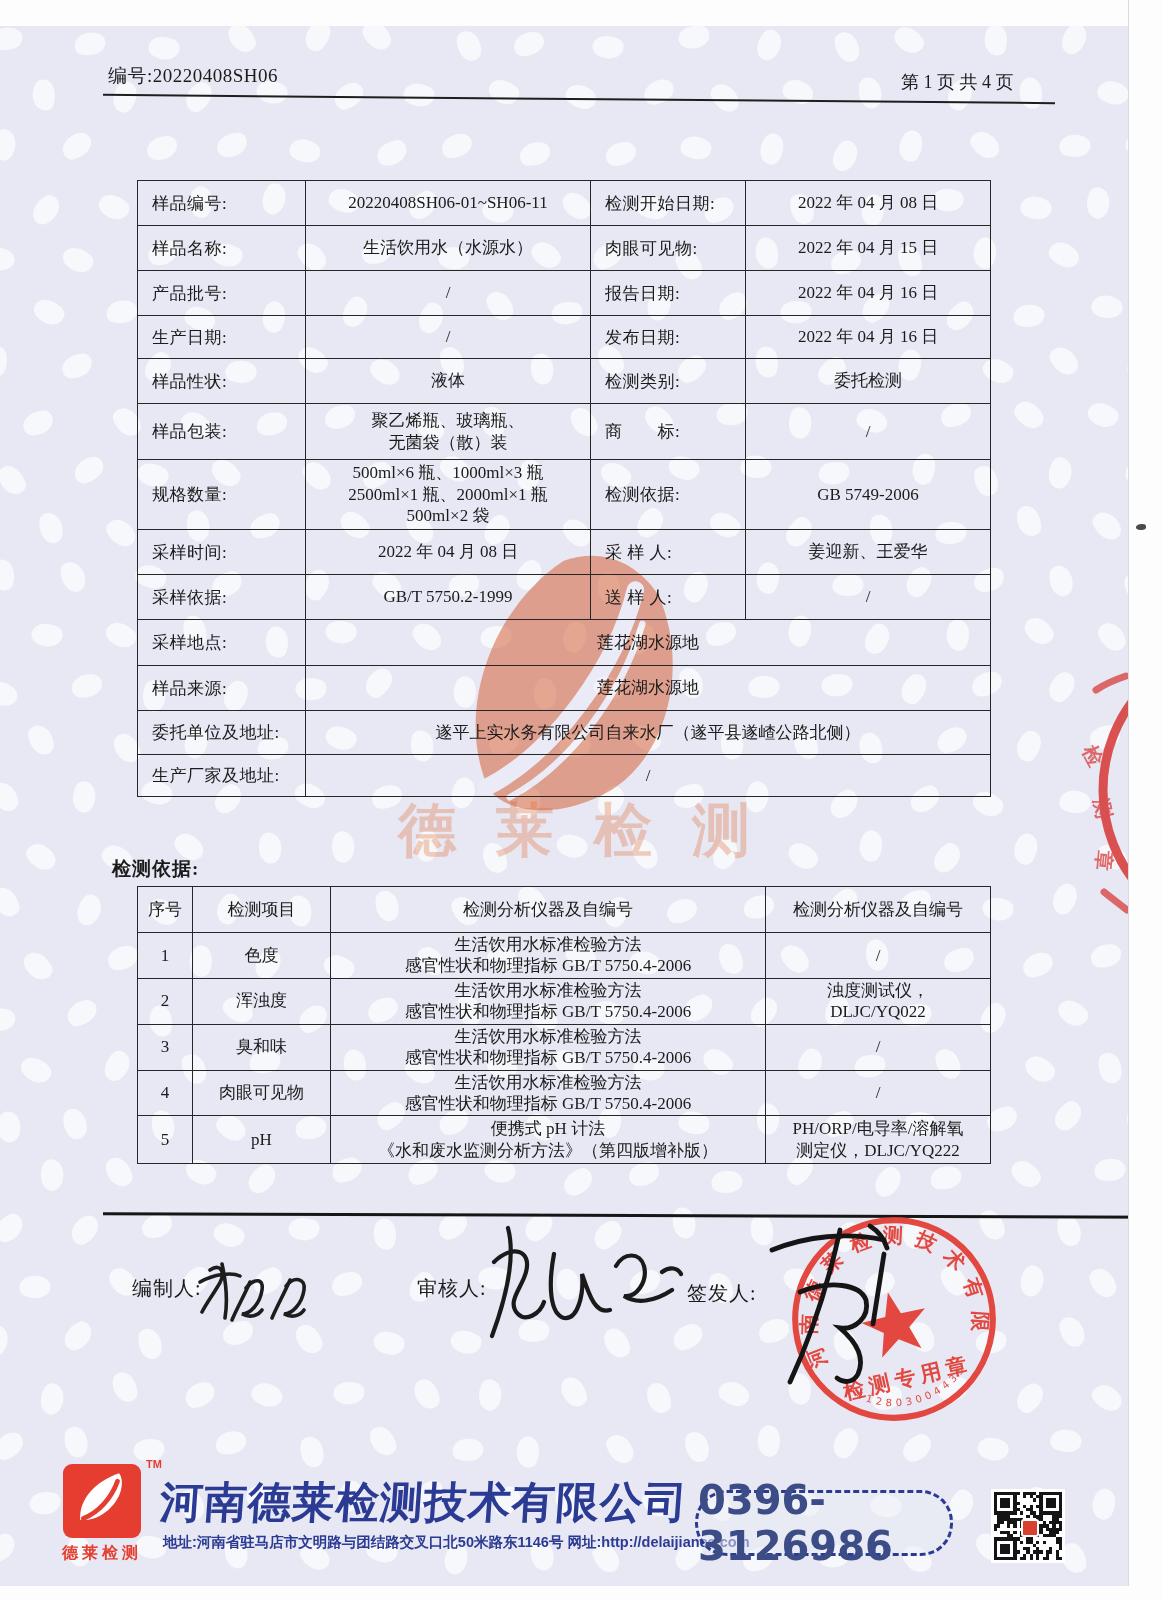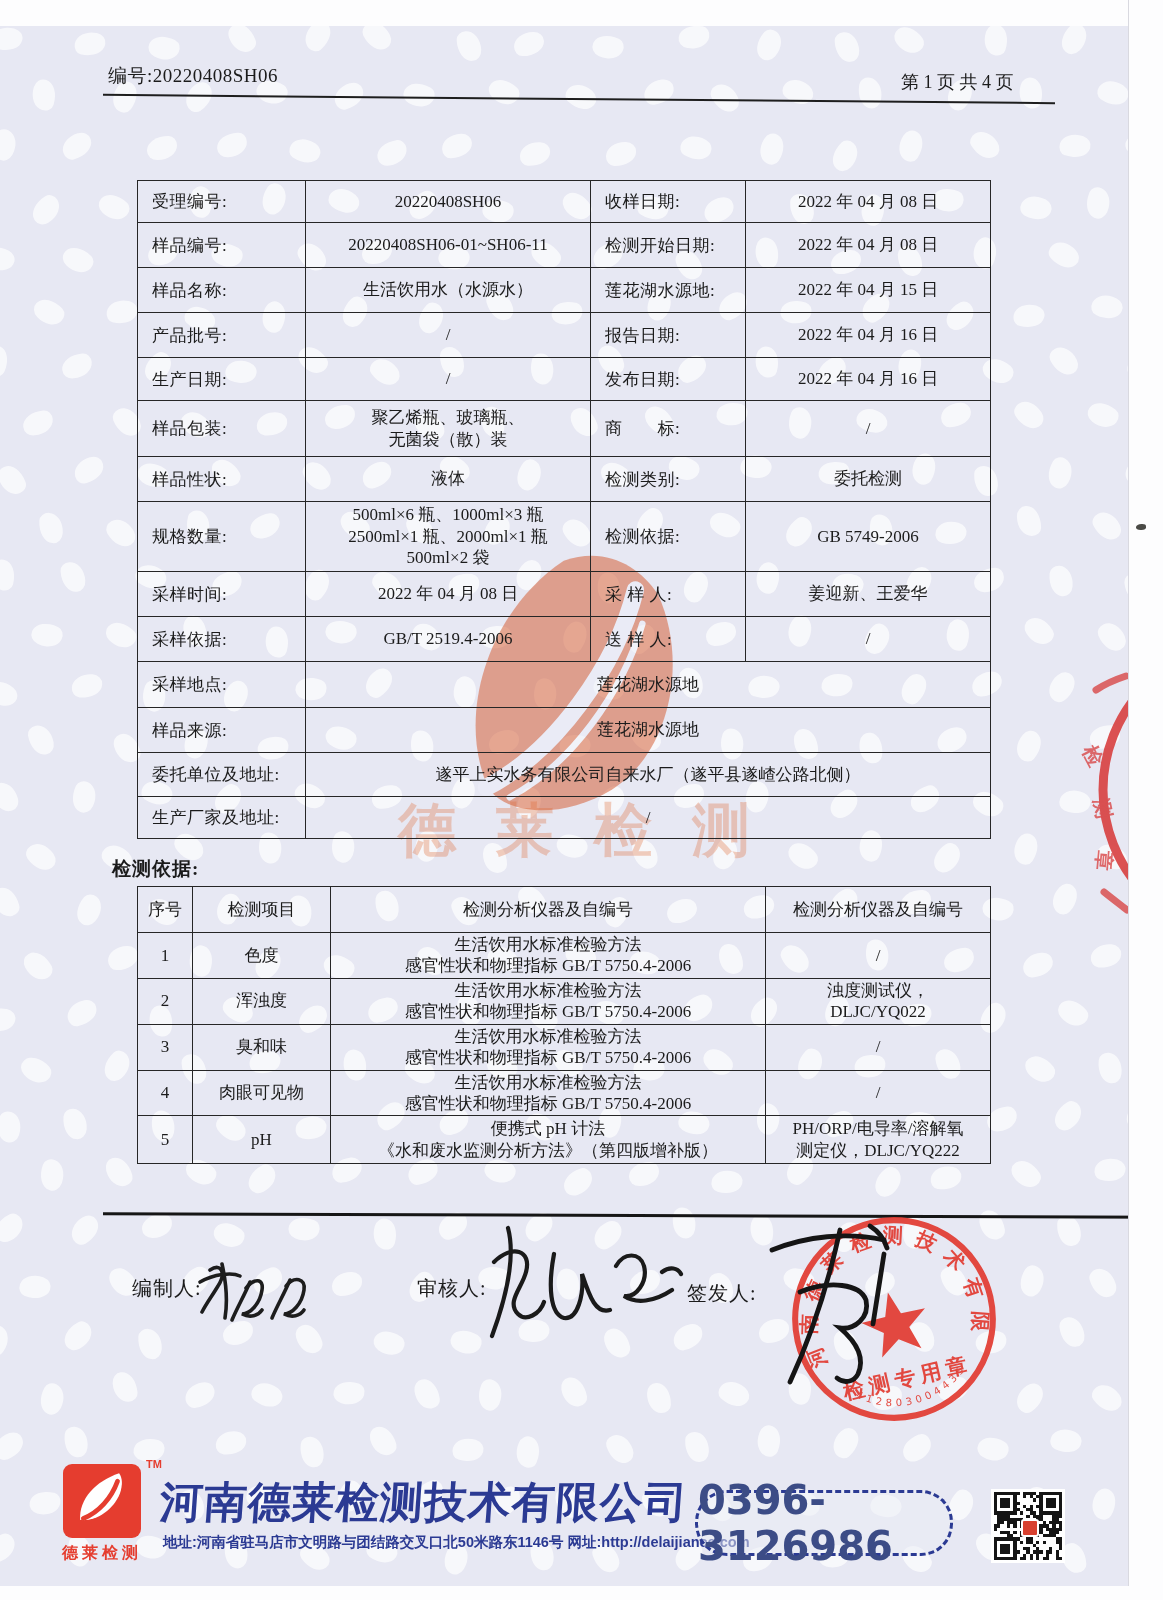--- a/index.html
+++ b/index.html
@@ -539,80 +539,74 @@
   <div class="hdr-line"></div>
 
   <table class="grid t-info">
     <colgroup>
         <col style="width:168px">
         <col style="width:285px">
         <col style="width:155px">
         <col style="width:245px">
       </colgroup>
     <tbody>
-        <tr style="height:42px">
-      <td class="lbl">受理编号:</td>
-      <td class="val">20220408SH06</td>
-      <td class="lbl">收样日期:</td>
-      <td class="val">2022 年 04 月 08 日</td>
-    </tr>
     <tr style="height:45px">
       <td class="lbl">样品编号:</td>
       <td class="val">20220408SH06-01~SH06-11</td>
       <td class="lbl">检测开始日期:</td>
       <td class="val">2022 年 04 月 08 日</td>
     </tr>
     <tr style="height:45px">
       <td class="lbl">样品名称:</td>
       <td class="val">生活饮用水（水源水）</td>
-      <td class="lbl">莲花湖水源地:</td>
+      <td class="lbl">肉眼可见物:</td>
       <td class="val">2022 年 04 月 15 日</td>
     </tr>
     <tr style="height:45px">
       <td class="lbl">产品批号:</td>
       <td class="val">/</td>
       <td class="lbl">报告日期:</td>
       <td class="val">2022 年 04 月 16 日</td>
     </tr>
     <tr style="height:43px">
       <td class="lbl">生产日期:</td>
       <td class="val">/</td>
       <td class="lbl">发布日期:</td>
       <td class="val">2022 年 04 月 16 日</td>
+    </tr>
+    <tr style="height:45px">
+      <td class="lbl">样品性状:</td>
+      <td class="val">液体</td>
+      <td class="lbl">检测类别:</td>
+      <td class="val">委托检测</td>
     </tr>
     <tr style="height:56px">
       <td class="lbl">样品包装:</td>
       <td class="val">聚乙烯瓶、玻璃瓶、
 无菌袋（散）装</td>
       <td class="lbl">商　　标:</td>
       <td class="val">/</td>
-    </tr>
-    <tr style="height:45px">
-      <td class="lbl">样品性状:</td>
-      <td class="val">液体</td>
-      <td class="lbl">检测类别:</td>
-      <td class="val">委托检测</td>
     </tr>
     <tr style="height:70px">
       <td class="lbl">规格数量:</td>
       <td class="val">500ml×6 瓶、1000ml×3 瓶
 2500ml×1 瓶、2000ml×1 瓶
 500ml×2 袋</td>
       <td class="lbl">检测依据:</td>
       <td class="val">GB 5749-2006</td>
     </tr>
     <tr style="height:45px">
       <td class="lbl">采样时间:</td>
       <td class="val">2022 年 04 月 08 日</td>
       <td class="lbl">采 样 人:</td>
       <td class="val">姜迎新、王爱华</td>
     </tr>
     <tr style="height:45px">
       <td class="lbl">采样依据:</td>
-      <td class="val">GB/T 2519.4-2006</td>
+      <td class="val">GB/T 5750.2-1999</td>
       <td class="lbl">送 样 人:</td>
       <td class="val">/</td>
     </tr>
     <tr style="height:46px">
       <td class="lbl">采样地点:</td>
       <td class="val" colspan="3">莲花湖水源地</td>
     </tr>
     <tr style="height:45px">
       <td class="lbl">样品来源:</td>
       <td class="val" colspan="3">莲花湖水源地</td>

